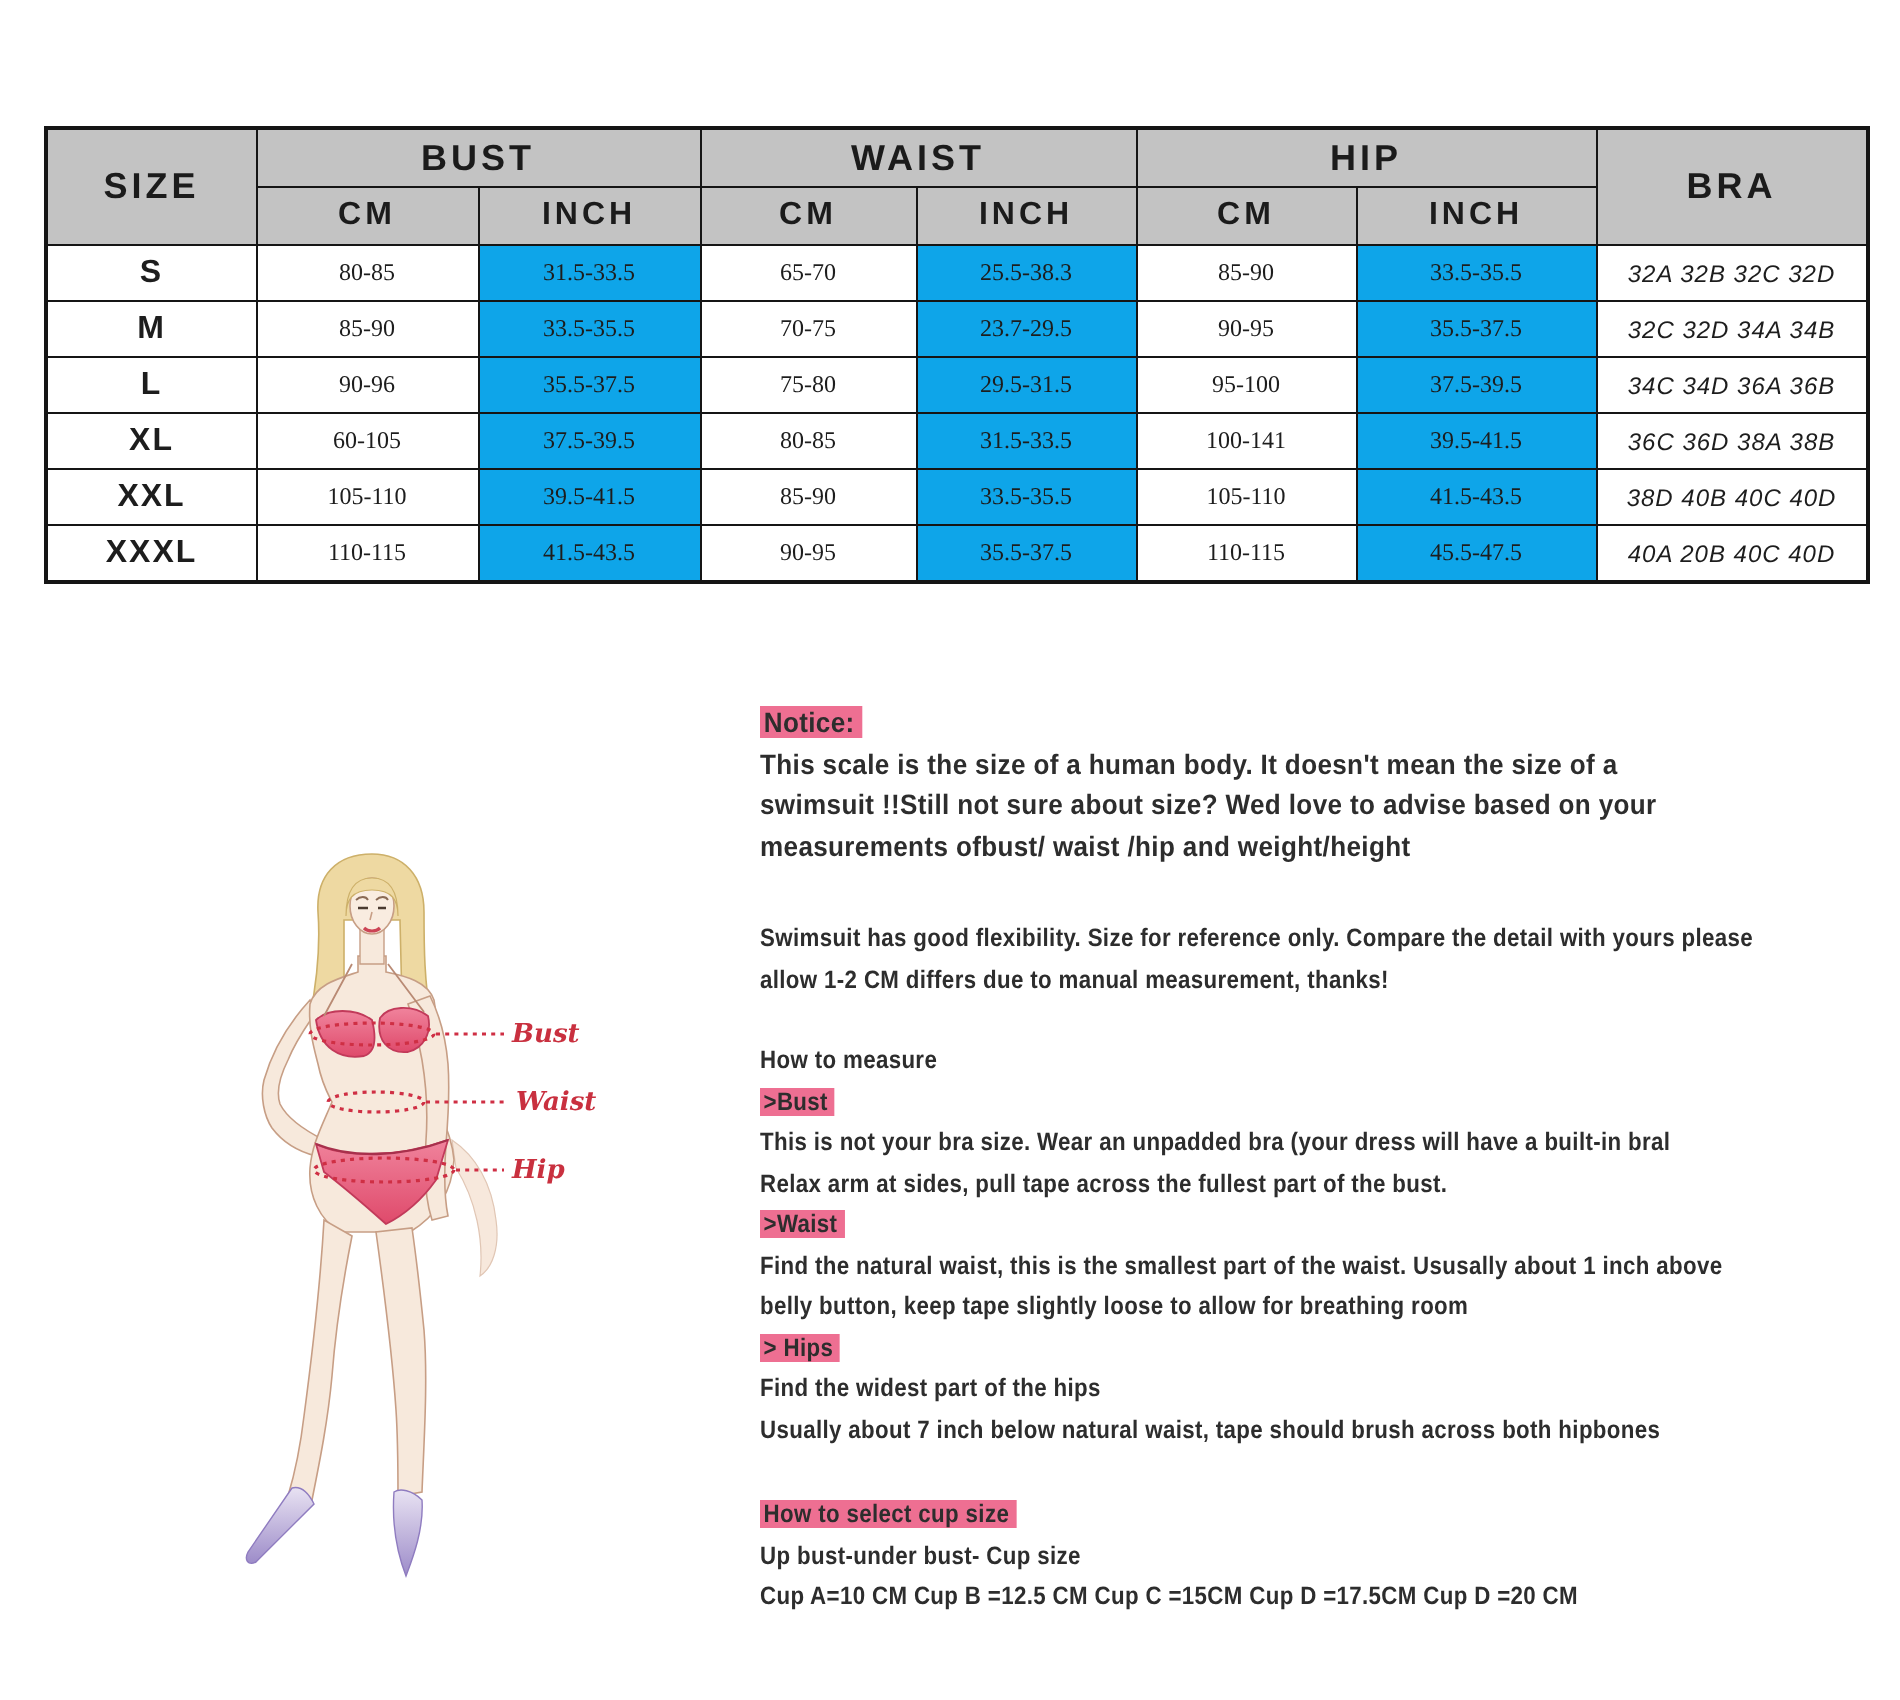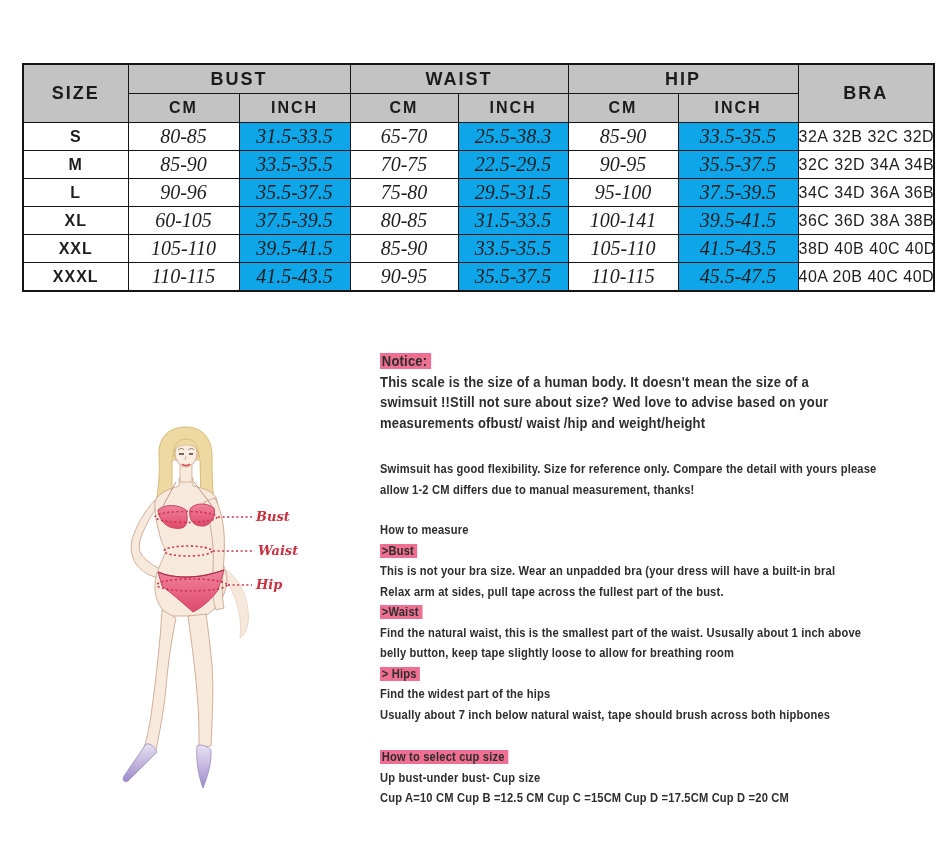--- a/index.html
+++ b/index.html
@@ -10,23 +10,23 @@
   table.size-chart{position:absolute;left:22px;top:63px;width:911px;
         border-collapse:collapse;table-layout:fixed;border:2px solid #151515;}
   table.size-chart th,table.size-chart td{border:1px solid #151515;text-align:center;
         vertical-align:middle;padding:0;overflow:hidden;}
   table.size-chart thead th{background:#c3c3c3;color:#1b1b1b;height:28px;
         font-weight:700;letter-spacing:2px;}
   th.group{font-size:18px;}
   th.sub{font-size:16px;}
   tbody td{height:27px;color:#1d1d1d;background:#ffffff;}
   td.c-size{font-size:16px;font-weight:700;letter-spacing:1px;}
-  td.c-num{font-family:"Liberation Serif","DejaVu Serif",serif;font-size:20px;font-weight:400;font-style:italic;}
+  td.c-num{font-family:"Liberation Serif","DejaVu Serif",serif;font-size:12px;font-weight:400;}
   td.c-inch{background:#0ea5e9;}
-  td.c-bra{font-size:16px;font-weight:400;letter-spacing:0.5px;white-space:nowrap;}
+  td.c-bra{font-size:12px;font-weight:400;letter-spacing:0.5px;white-space:nowrap;font-style:italic;}
 
   
   .notes{position:absolute;left:380px;top:351px;width:565px;}
   .note-line{height:20.5px;line-height:20.5px;white-space:nowrap;
         font-weight:700;font-size:12.6px;color:#2d2d2d;letter-spacing:0.2px;
         transform:scaleX(0.885);transform-origin:0 50%;}
   .note-line.lg{font-size:14px;transform:scaleX(0.93);}
   .hl{background:#ee6f92;padding:0 4px 0 2px;}
 
   
@@ -76,21 +76,21 @@
           <td class="c-num c-inch">25.5-38.3</td>
           <td class="c-num">85-90</td>
           <td class="c-num c-inch">33.5-35.5</td>
           <td class="c-bra">32A 32B 32C 32D</td>
         </tr>
         <tr>
           <td class="c-size">M</td>
           <td class="c-num">85-90</td>
           <td class="c-num c-inch">33.5-35.5</td>
           <td class="c-num">70-75</td>
-          <td class="c-num c-inch">22.5-29.5</td>
+          <td class="c-num c-inch">23.7-29.5</td>
           <td class="c-num">90-95</td>
           <td class="c-num c-inch">35.5-37.5</td>
           <td class="c-bra">32C 32D 34A 34B</td>
         </tr>
         <tr>
           <td class="c-size">L</td>
           <td class="c-num">90-96</td>
           <td class="c-num c-inch">35.5-37.5</td>
           <td class="c-num">75-80</td>
           <td class="c-num c-inch">29.5-31.5</td>

